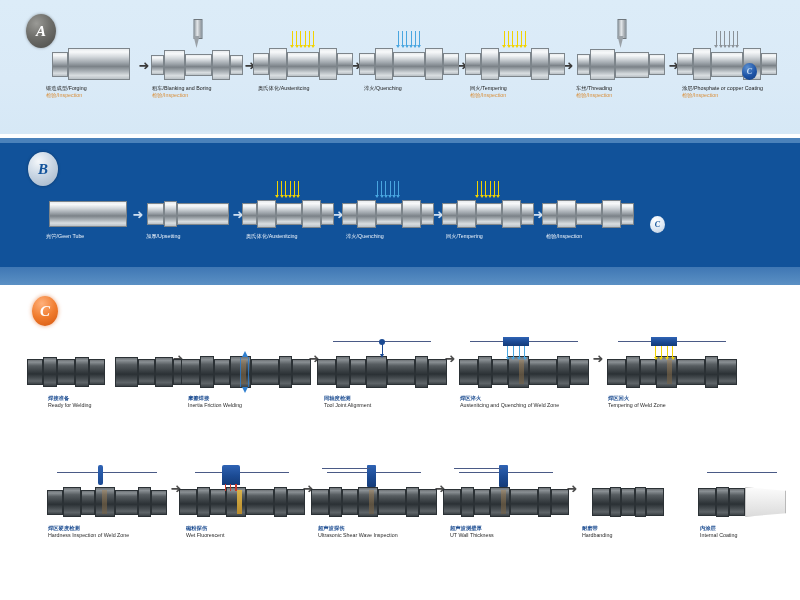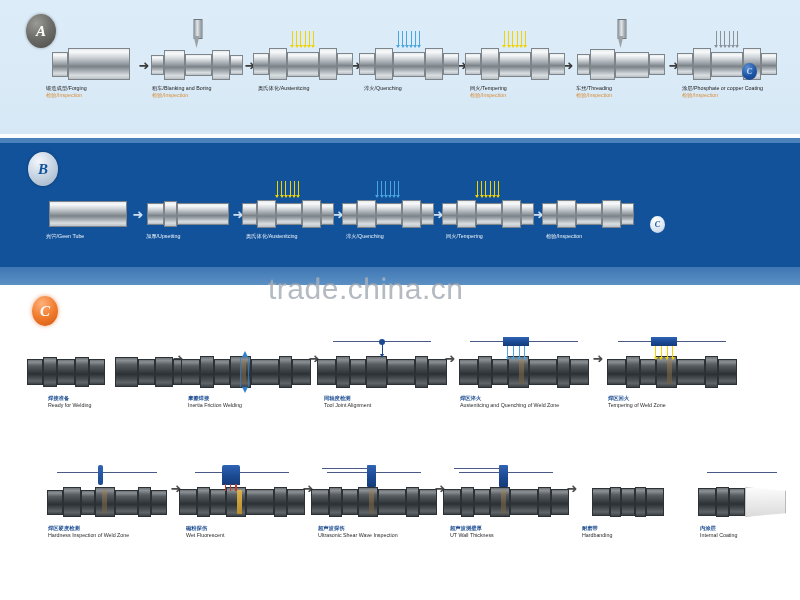--- a/index.html
+++ b/index.html
@@ -798,14 +798,13 @@
             </div>
           </div>
           <div class="lbl" style="margin-top: 6px; align-self: flex-start;">
             <div class="cn">内涂层</div>
             <div class="en">Internal Coating</div>
           </div>
         </div>
       </div>
   </div>
 
-  <div id="watermark">trade.china.cn</div>
 </div>
 
 </body></html>

